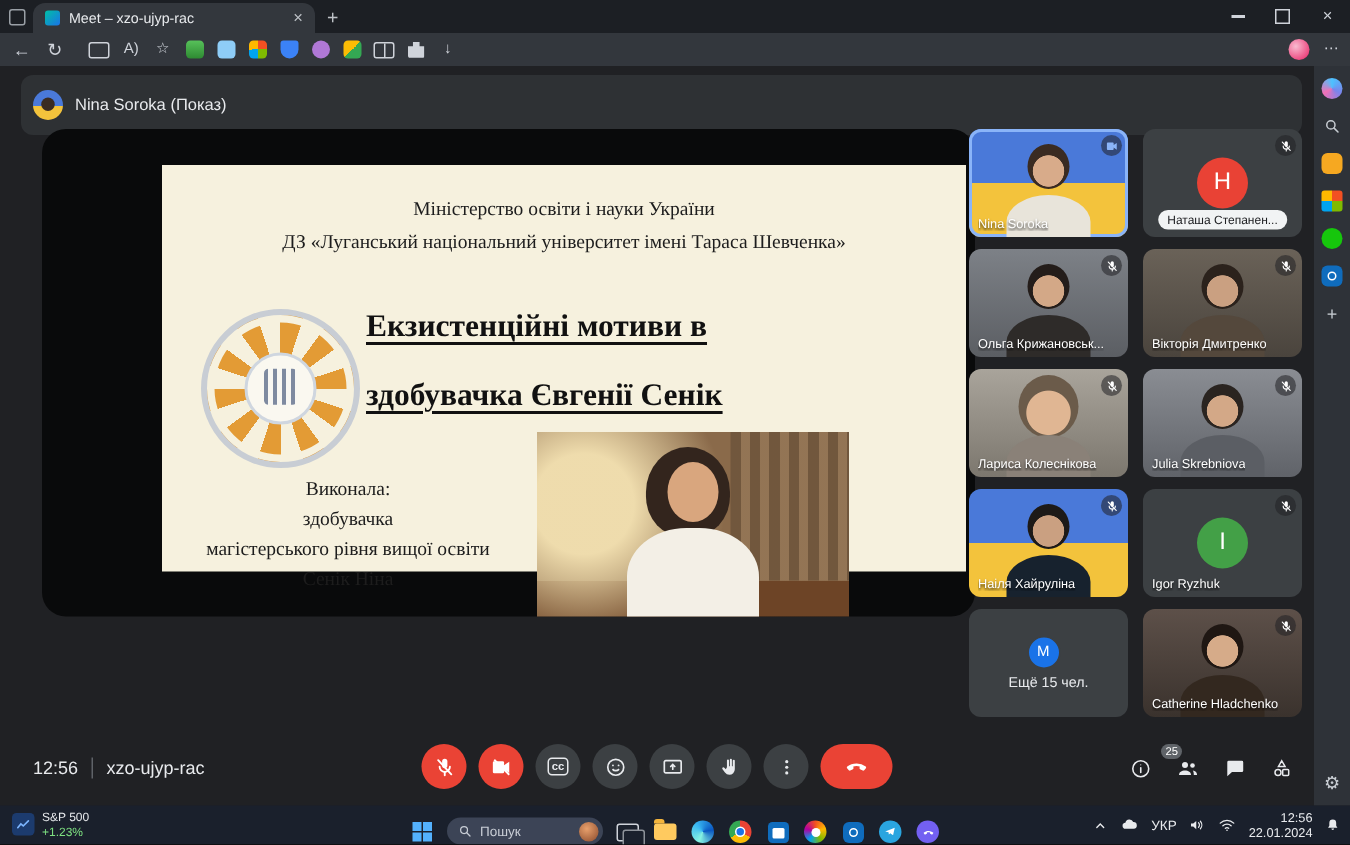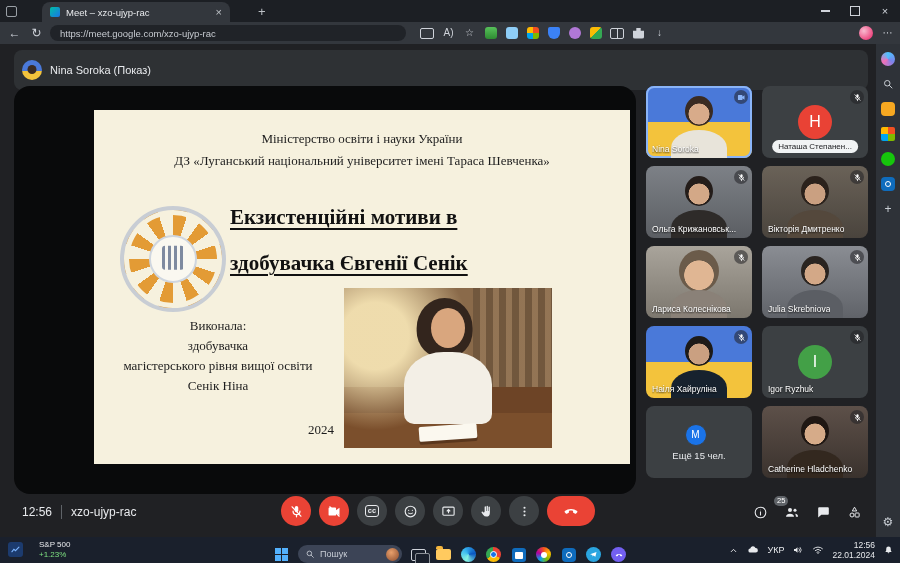--- a/index.html
+++ b/index.html
@@ -1,19 +1,19 @@
 <!DOCTYPE html>
 <html><head>
 <meta charset="utf-8">
 <style>
   html,body{margin:0;padding:0;background:#000;font-family:"Liberation Sans",sans-serif;}
   .screen{position:relative;width:900px;height:563px;overflow:hidden;background:#202124;}
 
   
-  .tabstrip{position:absolute;top:0;left:0;right:0;height:22px;background:#1c1f24;display:flex;align-items:center;gap:20px;}
+  .tabstrip{position:absolute;top:0;left:0;right:0;height:22px;background:#1c1f24;display:flex;align-items:center;}
   .ts-ico{width:22px;display:flex;align-items:center;justify-content:center;}
   .sq2{width:9px;height:9px;border:1.2px solid #9aa0a6;border-radius:2px;}
   .tab{height:20px;margin-top:2px;width:172px;background:#33373d;border-radius:8px 8px 0 0;display:flex;align-items:center;gap:6px;padding:0 8px;}
   .fav{width:10px;height:10px;border-radius:2px;background:linear-gradient(135deg,#00bfa5,#1a73e8);flex:0 0 auto;}
   .tab-title{color:#e8eaed;font-size:9.5px;flex:1;white-space:nowrap;overflow:hidden;}
   .tab-x{color:#bdc1c6;font-size:11px;line-height:1;}
   .newtab{color:#bdc1c6;margin-left:8px;font-size:13px;line-height:1;}
   .wincontrols{margin-left:auto;display:flex;height:22px;}
   .wc{width:30px;display:flex;align-items:center;justify-content:center;color:#cfd3da;font-size:11px;}
   .mini-bar{width:9px;height:1.4px;background:#cfd3da;display:block;}
@@ -44,21 +44,21 @@
   .content{position:absolute;top:44px;left:0;right:0;bottom:26px;display:flex;background:#202124;}
   .meet{position:relative;flex:1;}
 
   
   .pbar{position:absolute;left:14px;right:8px;top:6px;height:40px;background:#2e3134;border-radius:8px;display:flex;align-items:center;gap:8px;padding:0 8px;box-sizing:border-box;}
   .pbar-av{width:20px;height:20px;border-radius:50%;background:linear-gradient(180deg,#4a79d9 55%,#f3c33c 55%);position:relative;overflow:hidden;flex:0 0 auto;}
   .pbar-av::after{content:"";position:absolute;left:50%;top:5px;width:9px;height:9px;transform:translateX(-50%);border-radius:50%;background:#3a2b22;}
   .pbar-name{color:#e8eaed;font-size:11px;}
 
   
-  .stage{position:absolute;left:14px;top:42px;width:622px;height:408px;background:#090a0b;border-radius:16px;overflow:hidden;}
+  .stage{position:absolute;left:28px;top:42px;width:622px;height:325px;background:#090a0b;border-radius:16px;overflow:hidden;}
   .slide{position:absolute;left:80px;right:6px;top:24px;bottom:30px;background:#f6f1de;font-family:"Liberation Serif","DejaVu Serif",serif;color:#222;}
   .sl-h{position:absolute;top:18px;left:0;right:0;text-align:center;font-size:13px;line-height:22px;color:#1d1d1d;}
   .sl-title{position:absolute;left:136px;right:8px;top:84px;text-align:left;font-weight:bold;font-size:21px;line-height:46px;color:#111;}
   .sl-title div{text-decoration:underline;text-underline-offset:4px;}
   .logo{position:absolute;left:26px;top:96px;width:106px;height:106px;border-radius:50%;background:repeating-conic-gradient(#e39b35 0 18deg,#f6f1de 18deg 36deg);border:4px solid #c8cdd4;box-shadow:inset 0 0 0 5px #f6f1de;box-sizing:border-box;}
   .logo::after{content:"";position:absolute;inset:25px;border-radius:50%;background:#faf8f0;border:2px solid #cfd6df;z-index:1;}
   .logo::before{content:"";position:absolute;left:50%;top:50%;width:22px;height:24px;transform:translate(-50%,-55%);background:repeating-linear-gradient(90deg,#7e8aa0 0 3px,#f8f7f2 3px 6px);border-radius:3px;z-index:2;}
   .photo{position:absolute;left:250px;top:178px;width:208px;height:160px;overflow:hidden;background:
       radial-gradient(circle at 15% 30%,rgba(244,226,178,.95) 0 16%,rgba(244,226,178,0) 45%),
       linear-gradient(180deg,#8a6a4a 0 62%,#6d4426 62% 78%,#7b4f2c 78% 100%);}
@@ -124,21 +124,21 @@
   .eb-cop{border-radius:50%;background:conic-gradient(#4cc2ff,#7b83eb,#f170b6,#4cc2ff);}
   .eb-shop{border-radius:4px;background:#f6a821;}
   .eb-grid{border-radius:2px;background:conic-gradient(#f25022 0 25%,#7fba00 0 50%,#00a4ef 0 75%,#ffb900 0);}
   .eb-game{border-radius:50%;background:#16c60c;}
   .eb-out{border-radius:4px;background:#0f6cbd;position:relative;}
   .eb-out::after{content:"";position:absolute;inset:4px;border-radius:50%;border:1.6px solid #fff;}
   .eb-sp{flex:1;}
 
   
   .taskbar{position:absolute;left:0;right:0;bottom:0;height:26px;background:rgba(26,32,44,.97);}
-  .tb-widget{position:absolute;left:8px;top:3px;display:flex;gap:16px;align-items:center;justify-content:center;}
+  .tb-widget{position:absolute;left:8px;top:3px;display:flex;gap:5px;align-items:center;justify-content:center;}
   .tw-ico{width:15px;height:15px;border-radius:3px;background:#1c3b6e;display:flex;align-items:center;justify-content:center;color:#7cb5ff;}
   .tw-t{font-size:8px;color:#e8eaed;line-height:10px;}
   .tw-v{font-size:8px;color:#7ee081;line-height:9px;}
   .tb-center{position:absolute;left:50%;top:0;height:26px;transform:translateX(-50%);display:flex;gap:8px;align-items:flex-end;}
   .winlogo{width:14px;height:14px;display:grid;grid-template-columns:6.2px 6.2px;grid-auto-rows:6.2px;gap:1.2px;}
   .winlogo i{background:#53b1fd;display:block;}
   .tb-search{width:104px;height:18px;border-radius:9px;background:#3c4456;display:flex;align-items:center;gap:5px;padding:0 3px 0 7px;box-sizing:border-box;color:#c9ced6;}
   .tb-search .txt{font-size:9px;flex:1;}
   .s-av{width:13px;height:13px;border-radius:50%;background:radial-gradient(circle at 40% 35%,#e8a06c,#8a4a2c);}
   .app{width:17px;height:17px;display:flex;align-items:center;justify-content:center;}
@@ -252,23 +252,20 @@
       <div class="wc">
           <span class="maxi-box"></span>
         </div>
       <div class="wc">×</div>
     </div>
   </div>
 
   <div class="toolbar">
     <div class="nav">←</div>
     <div class="nav">↻</div>
-    <div class="urlpill">
-      <span class="url">https://meet.google.com/xzo-ujyp-rac</span>
-    </div>
     <div class="tools">
       <span class="ti">
           <span class="cast-rect"></span>
         </span>
       <span class="ti">A)</span>
       <span class="ti">☆</span>
       <span class="ti">
           <span class="ext e-green"></span>
         </span>
       <span class="ti">

